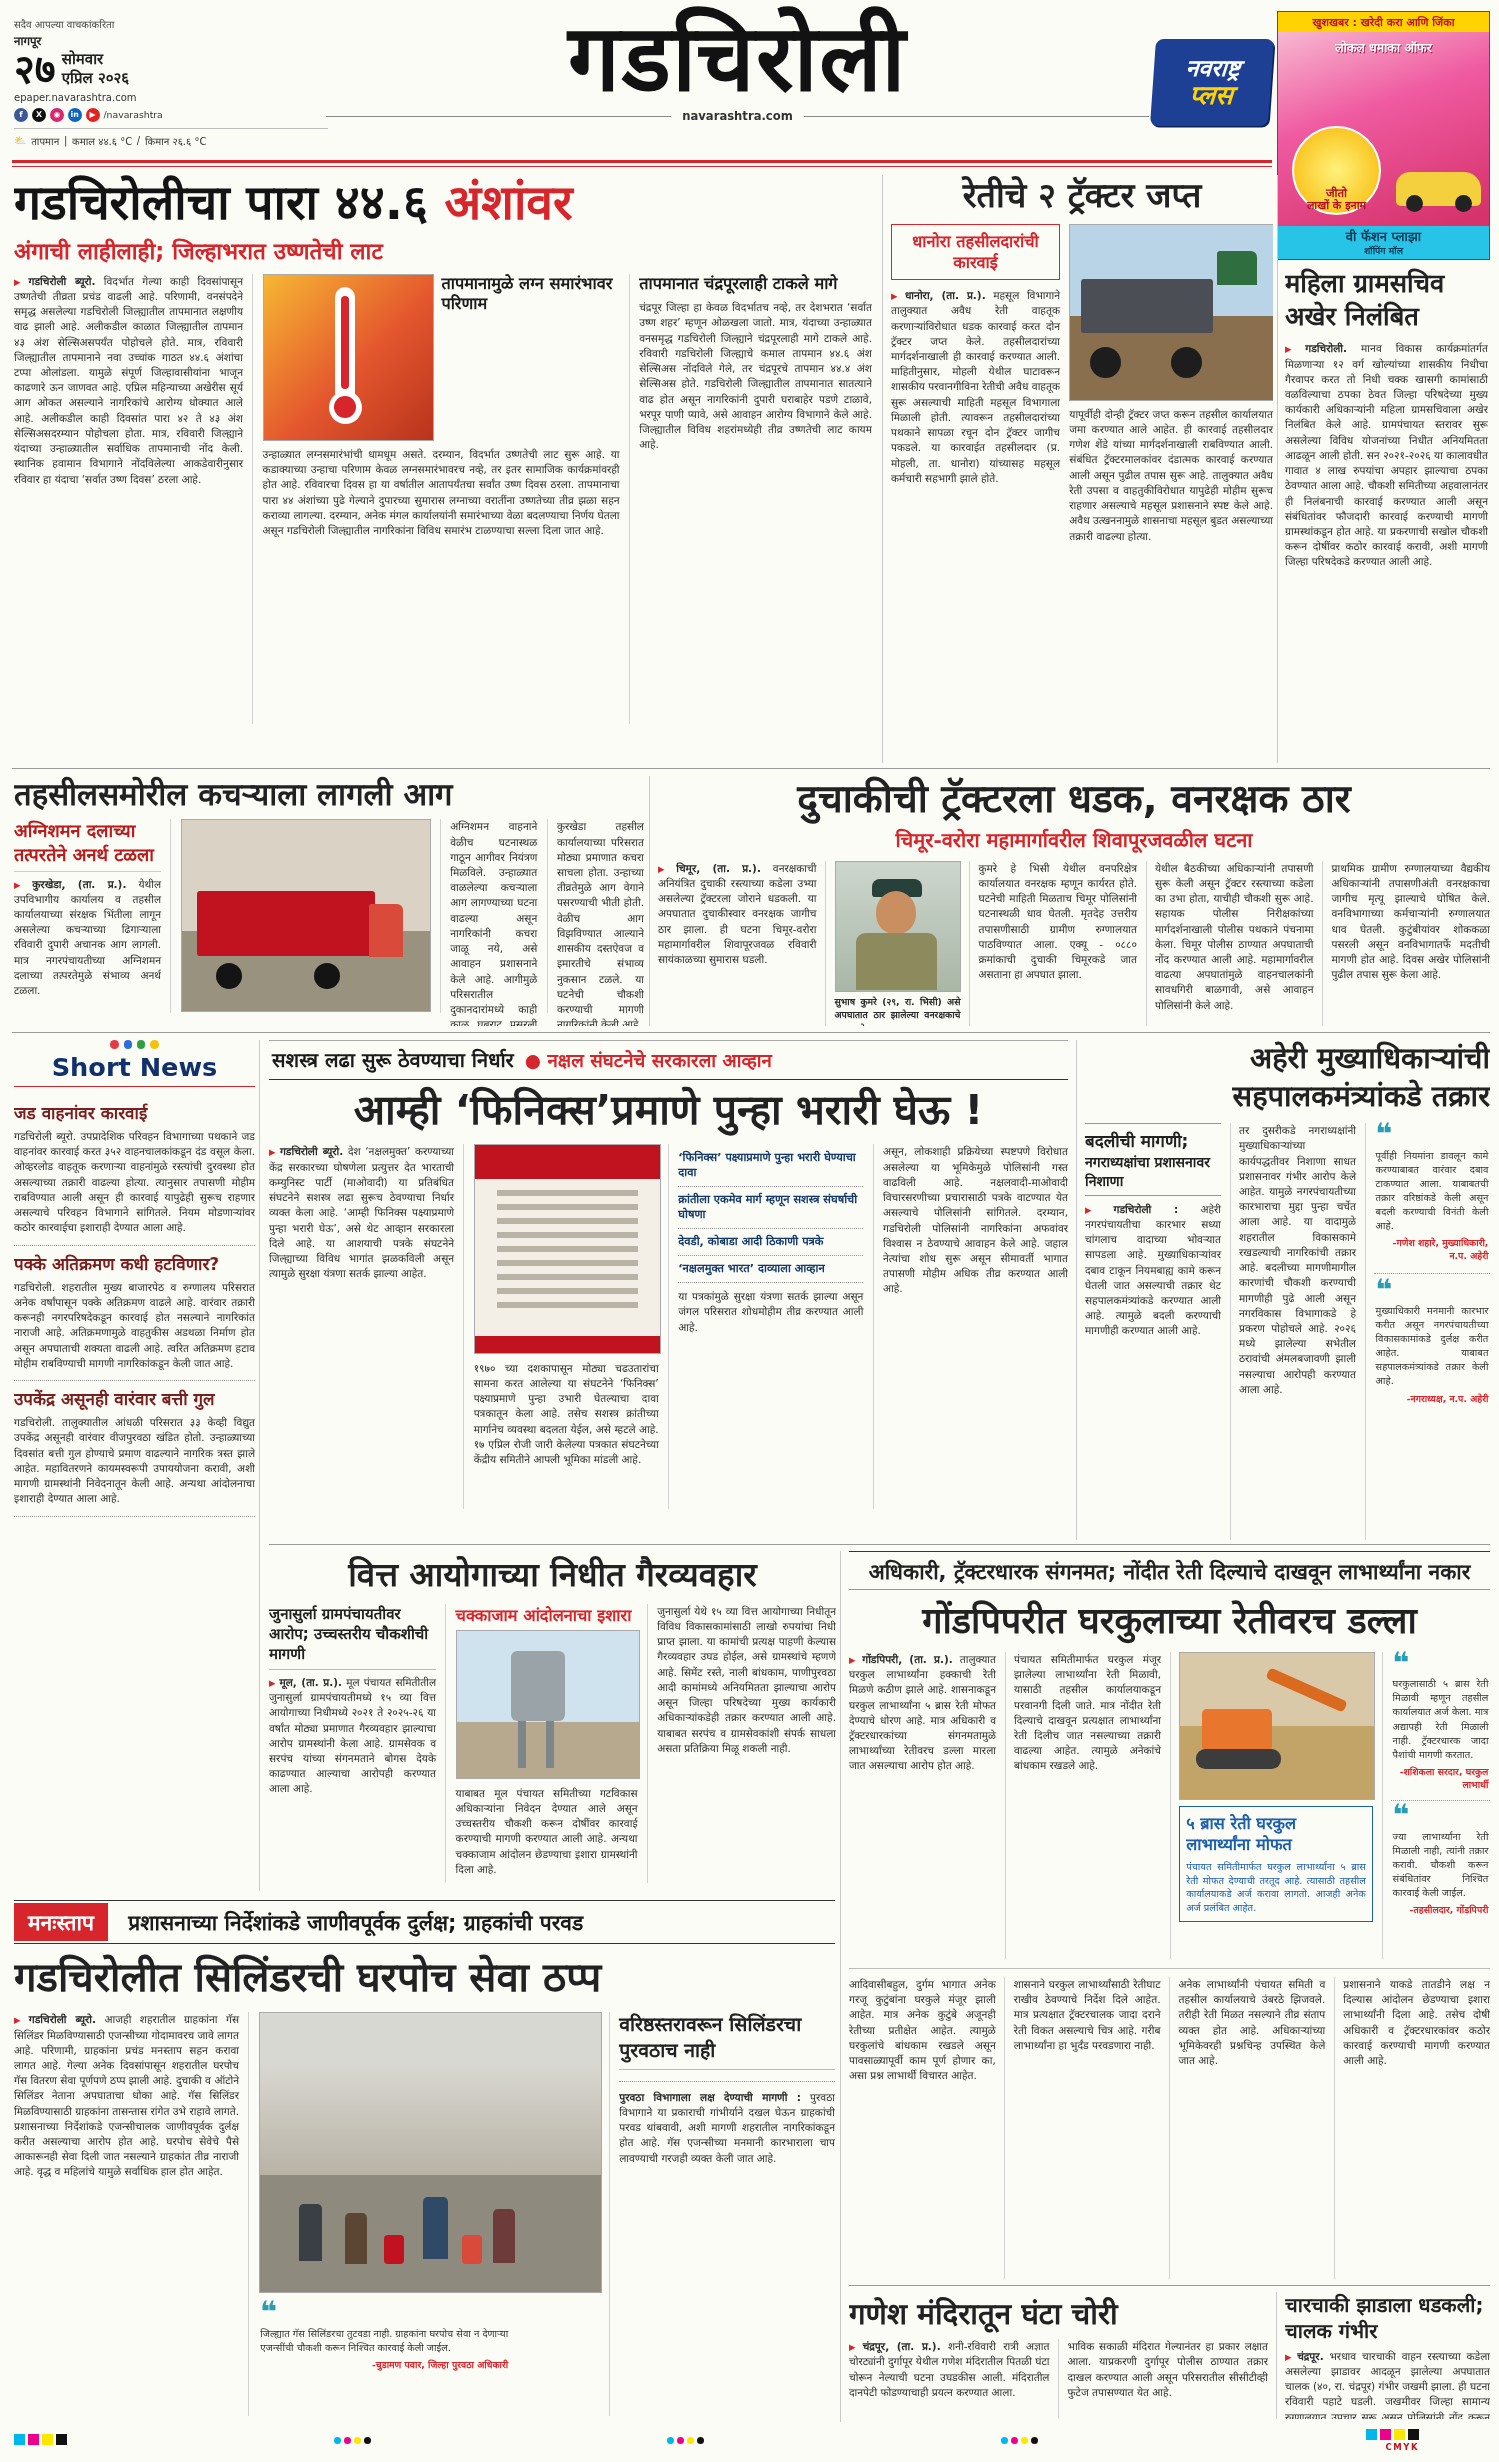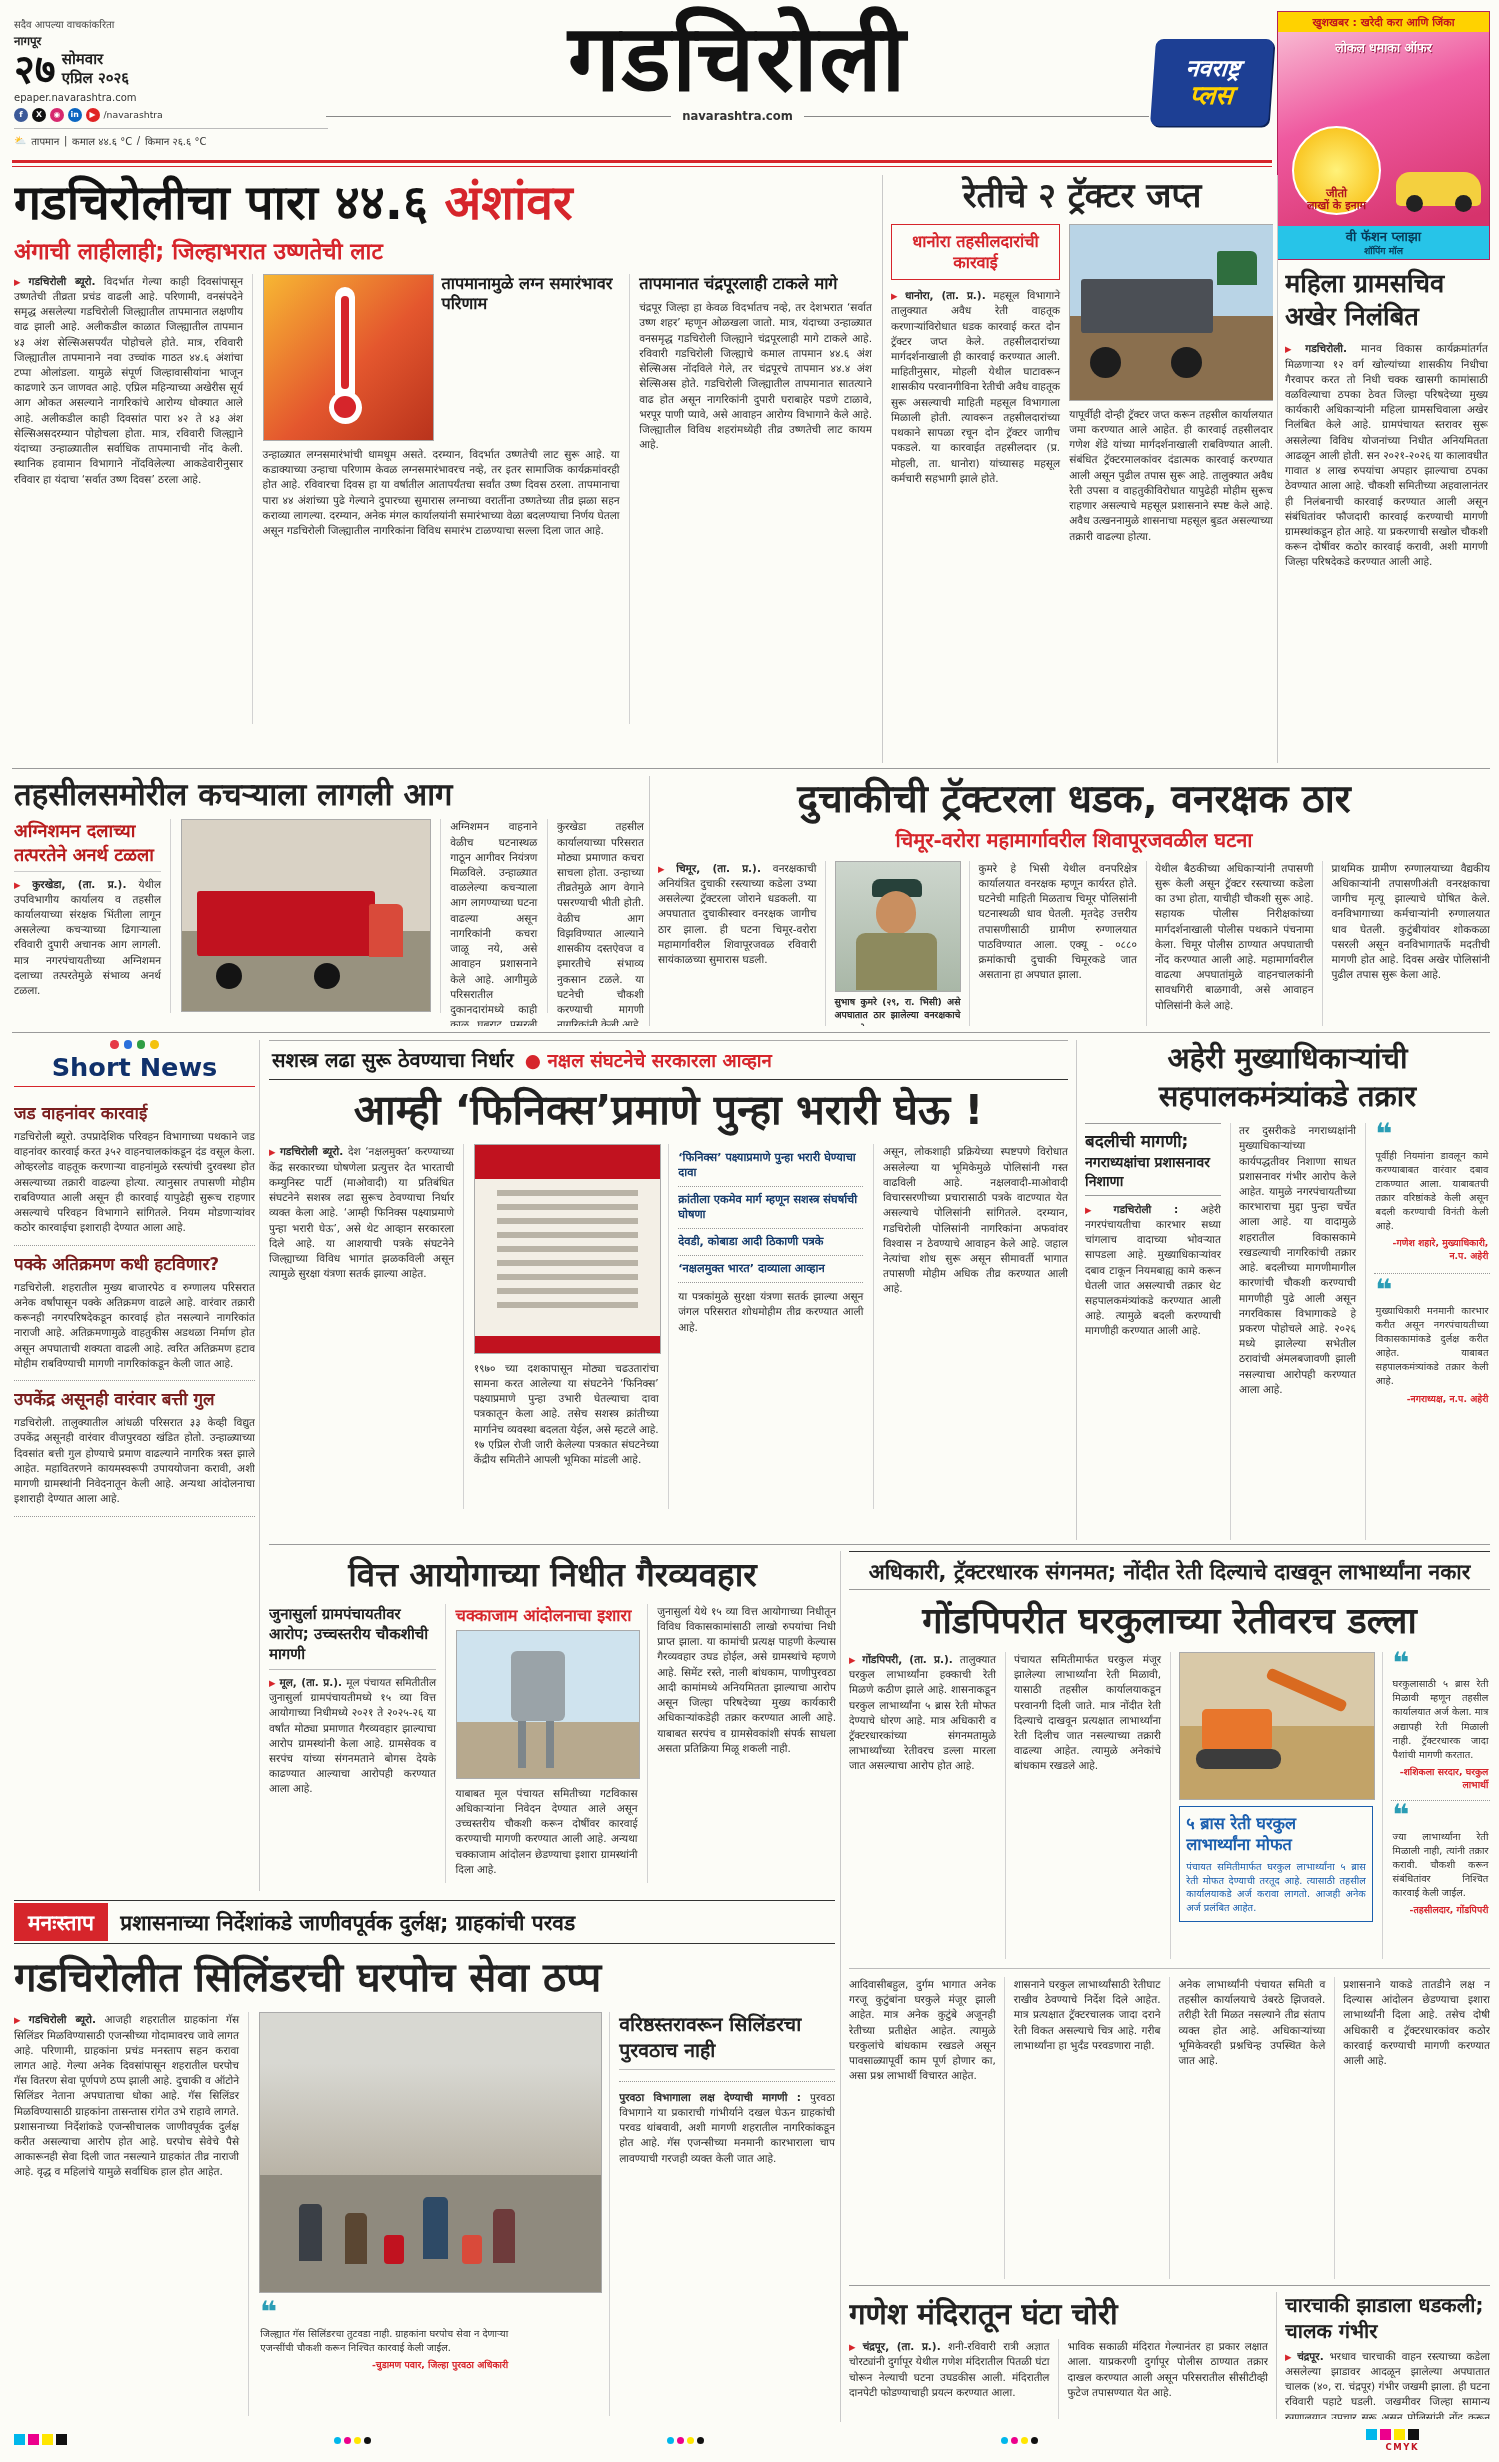--- a/index.html
+++ b/index.html
@@ -143,21 +143,21 @@
   .phx-grid>*{flex:1;}
   .ph-poster{width:100%;height:208px;background:#f3efe6;margin-bottom:6.2px;}
   .poster-band{position:absolute;left:0;top:0;width:100%;height:34px;background:#c1121f;}
   .poster-line{position:absolute;left:12%;width:76%;height:5.4px;background:#b9b3a6;}
   .poster-band2{position:absolute;left:0;bottom:0;width:100%;height:17px;background:#c1121f;}
   .bullet-item{font-weight:bold;font-size:11.3px;line-height:1.35;border-bottom:0.8px dotted #999;
                padding:5.4px 0;color:#143a6b;}
   
   #vd5{left:1076px;top:1040px;height:500px;}
   #st-aheri{left:1085px;top:1040px;width:405px;height:500px;}
-  .ah-hl{font-size:29px;font-weight:bold;text-align:center;line-height:1.3;margin-bottom:7.8px;}
+  .ah-hl{font-size:29px;font-weight:bold;text-align:right;line-height:1.3;margin-bottom:7.8px;}
   .ah-grid{display:flex;height:419px;}
   .ah-grid>*+*{border-left:0.8px solid #d2d2d2;margin-left:8.5px;padding-left:8.5px;}
   .ah-c1{width:136px;}.ah-c2{flex:1;}.ah-c3{width:116px;}
   .ah-sub1{font-weight:bold;font-size:17px;border-top:0.8px solid #999;padding-top:4.7px;}
   .ah-sub2{font-weight:bold;font-size:14px;border-bottom:0.8px solid #999;padding-bottom:4.7px;margin-bottom:6.2px;}
   
   #hr3{left:269px;top:1544px;width:1221px;}
   #st-vitta{left:269px;top:1551px;width:567px;height:341px;}
   .vt-hl{font-size:33px;font-weight:bold;text-align:center;margin-bottom:7.8px;}
   .vt-grid{display:flex;height:279px;}
@@ -184,21 +184,21 @@
   .bluebox{border:1.2px solid #1b5fae;padding:6.2px;margin-top:3.1px;}
   .bluebox .bt{color:#1b5fae;font-weight:bold;font-size:16.3px;line-height:1.3;margin-bottom:4.7px;}
   .bluebox .bb{color:#1b5fae;font-size:9.7px;line-height:1.4;text-align:justify;}
   .gd-row2{display:flex;height:310px;margin-top:9.3px;border-top:0.8px solid #bbb;padding-top:7.8px;}
   .gd-row2>*+*{border-left:0.8px solid #d2d2d2;margin-left:8.5px;padding-left:8.5px;}
   .gd-row2>*{flex:1;}
   
   #banner-mans{left:14px;top:1900px;width:821px;height:42px;display:flex;align-items:center;gap:12.4px;
                border-top:1.6px solid #333;border-bottom:1.6px solid #333;}
   .mans-label{background:#d6252b;color:#fff;font-weight:bold;font-size:21px;padding:4.7px 14px;}
-  .mans-text{font-weight:bold;font-size:21px;color:#1b1b1b;}
+  .mans-text{font-weight:bold;font-size:21px;color:#1b1b1b;margin-left:8px;}
   #st-cyl{left:14px;top:1948px;width:821px;height:473px;}
   .cyl-hl{font-size:40px;font-weight:bold;margin-bottom:9.3px;}
   .cyl-grid{display:flex;height:404px;}
   .cyl-grid>*+*{border-left:0.8px solid #d2d2d2;margin-left:9.3px;padding-left:9.3px;}
   .cyl-c1{width:225px;}.cyl-c2{width:341px;}.cyl-c3{flex:1;}
   .ph-street{width:100%;height:279px;background:linear-gradient(#d8d8d2 18%,#b9b3a6 58%,#8f8a7e 58%);margin-bottom:7.8px;}
   .st-fig{position:absolute;border-radius:4.7px 4.7px 0 0;background:#3a3f46;}
   .st-cyl1{position:absolute;bottom:28px;width:20px;height:29.5px;background:#c1121f;border-radius:3.9px;}
   .cyl-subhead{font-weight:bold;font-size:19.4px;line-height:1.3;border-bottom:0.8px solid #bbb;padding-bottom:6.2px;margin-bottom:6.2px;}
   .lead-bold{font-weight:bold;}

